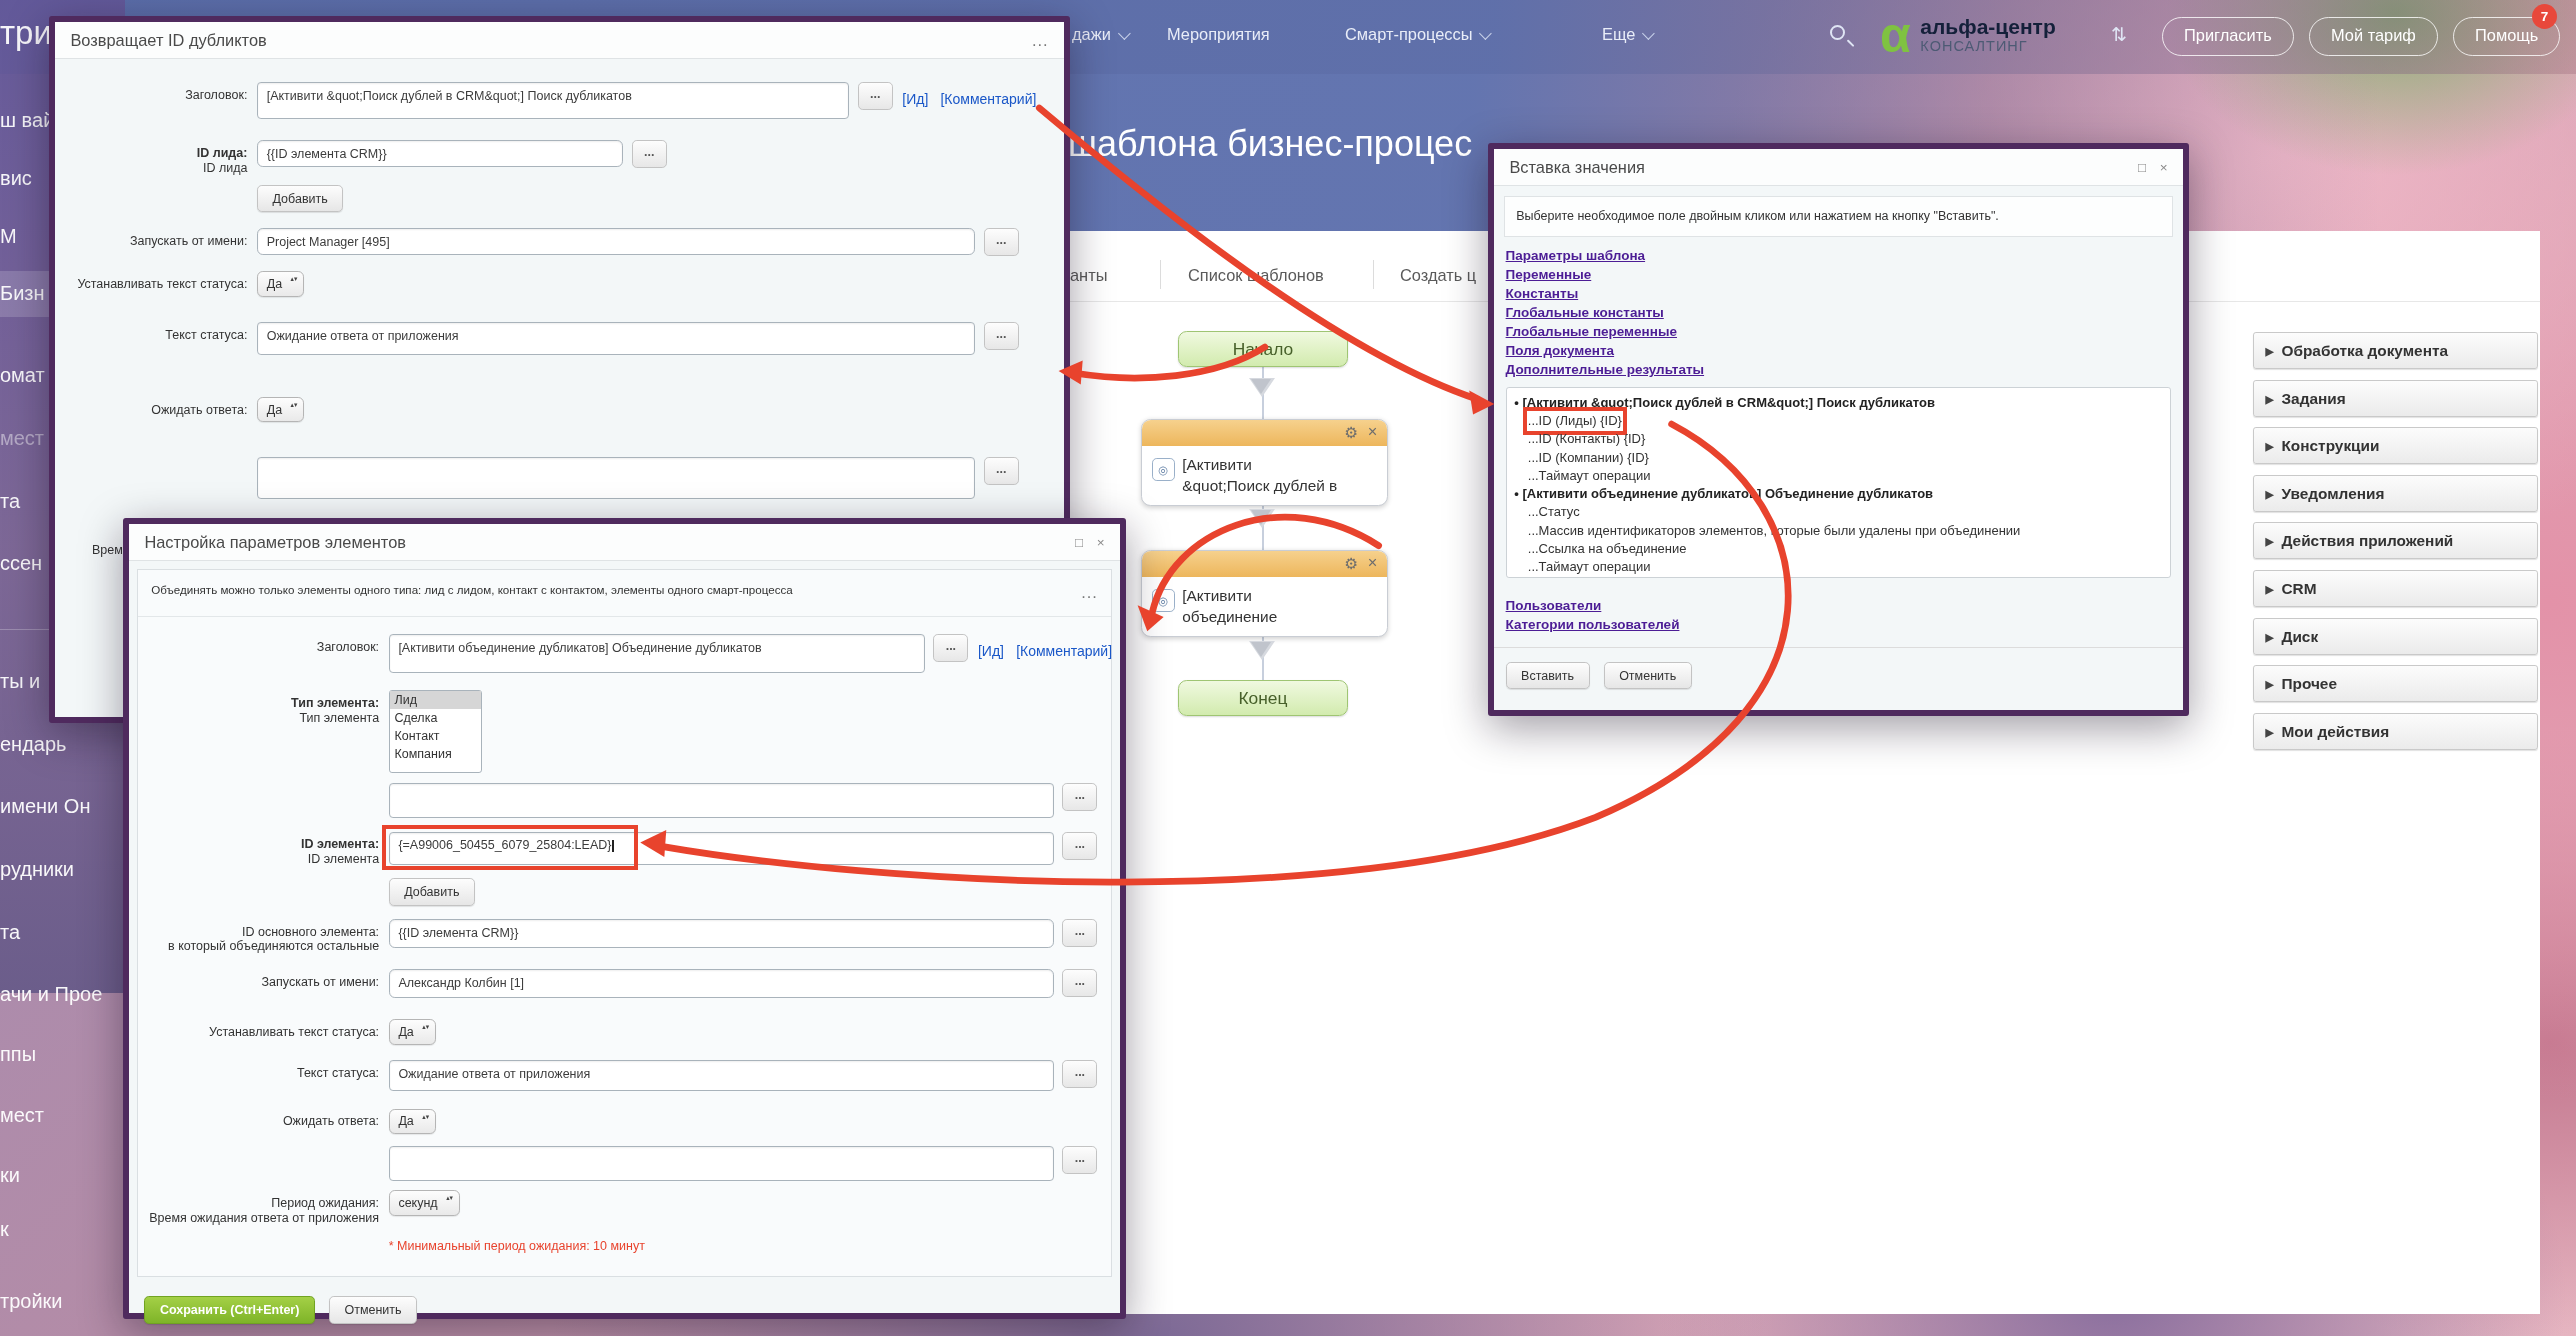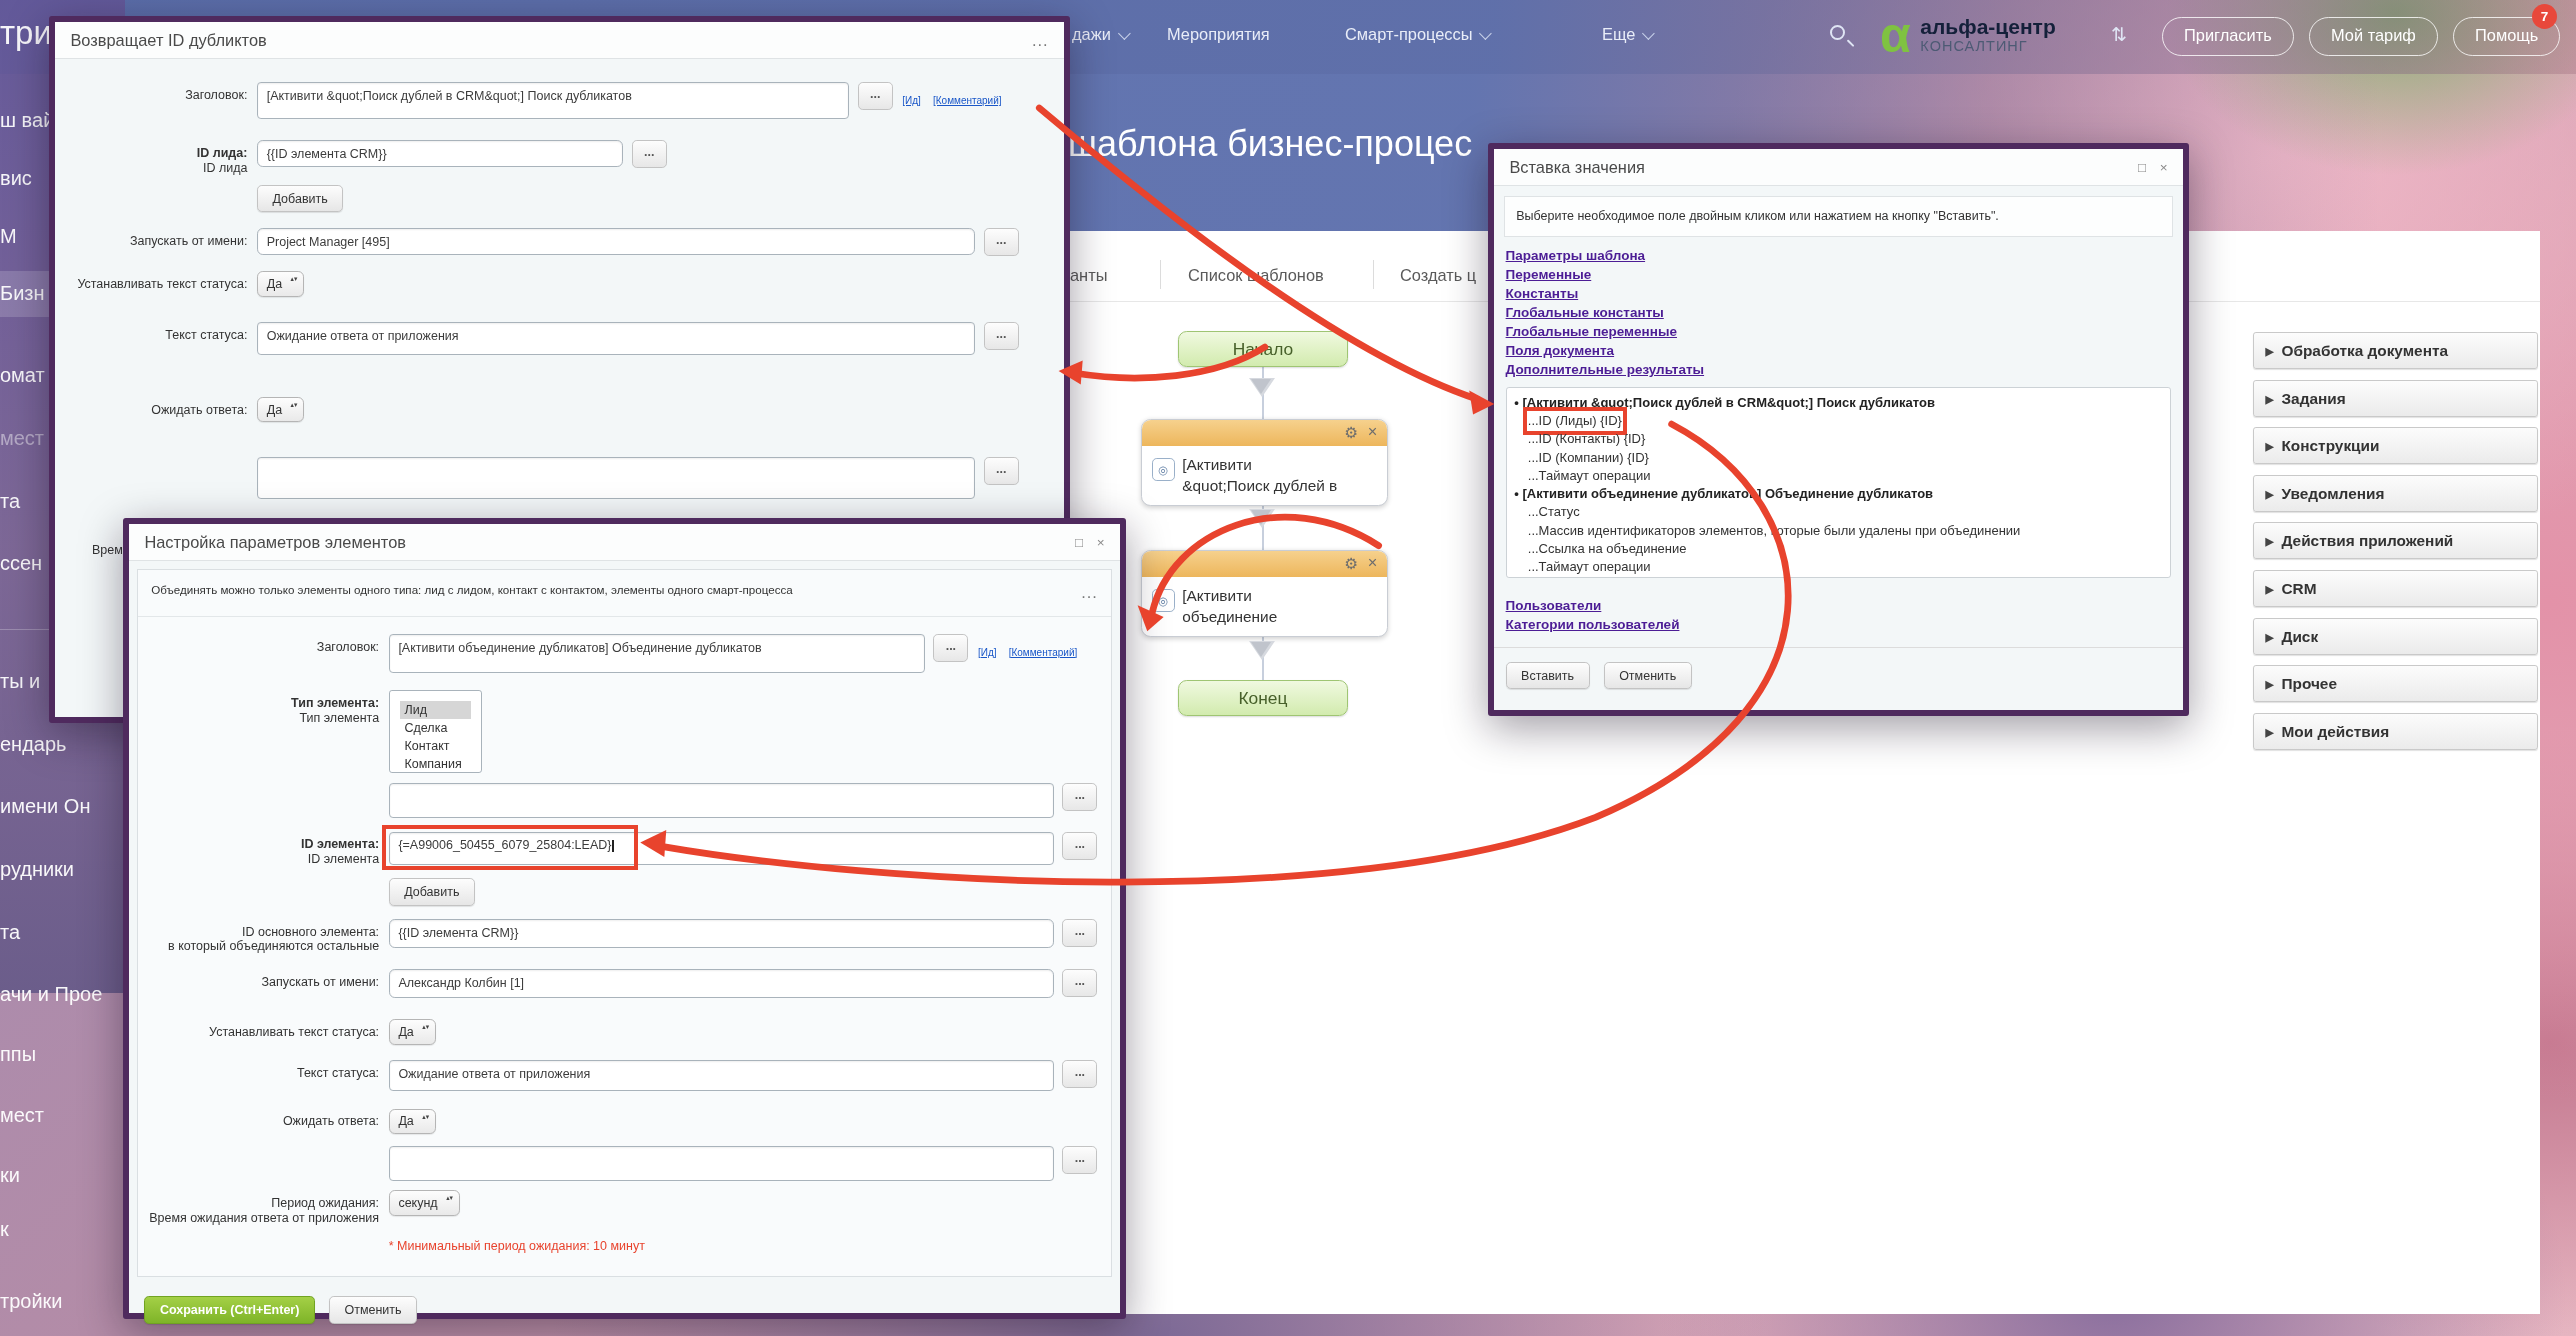--- a/index.html
+++ b/index.html
@@ -69,30 +69,30 @@
   .win-btn{font-size:13.5px;color:#8a8a8a;margin-left:13.5px;}
   .frow{display:flex;align-items:flex-start;}
   .flabel{text-align:right;padding-right:9.6px;padding-top:5.8px;font-size:12.5px;color:#333;flex:0 0 auto;line-height:14.5px;}
   .lb-b{font-weight:bold;}
   .ffield{display:flex;align-items:flex-start;}
   .inp{background:#fff;border:1px solid #a9b3bb;border-radius:5.8px;padding:5.8px 8.7px;font-size:12.5px;color:#3c3c3c;
     box-shadow:inset 0 1px 1.9px rgba(0,0,0,.07);white-space:nowrap;overflow:hidden;}
   .ta{border-radius:3.9px;}
   .dots{width:35px;height:28px;margin-left:8.7px;border:1px solid #c3c3c3;border-radius:4.8px;background:linear-gradient(#fdfdfd,#e7e7e7);
     font-size:12.5px;font-weight:bold;color:#555;text-align:center;line-height:23px;flex:0 0 auto;}
-  .blue-link{color:#1a57c8;text-decoration:underline;font-size:10px;}
+  .blue-link{color:#1a57c8;font-size:14px;}
   .hdr-links{margin:7.7px 0 0 9.6px;white-space:nowrap;}
   .btn{display:inline-block;padding:5.8px 14.5px;background:linear-gradient(#fdfdfd,#e6e6e6);border:1px solid #c3c3c3;border-radius:4.8px;
     font-size:12.5px;color:#333;box-shadow:0 1px 1px rgba(0,0,0,.1);}
   .btn-green{background:linear-gradient(#a4d046,#7eb428);border:1px solid #71a322;color:#fff;font-weight:bold;}
   .sel{position:relative;background:linear-gradient(#fdfdfd,#e9e9e9);border:1px solid #b5b5b5;border-radius:5.8px;
     padding:4.8px 21px 4.8px 8.7px;font-size:12.5px;color:#333;box-shadow:0 1px 1px rgba(0,0,0,.08);}
   .sel i{position:absolute;right:5.8px;top:3.9px;font-style:normal;font-size:6.7px;line-height:6.7px;color:#444;display:block;}
   .note-red{color:#e8432d;font-size:12.5px;}
-  .listbox{background:#fff;border:1px solid #a9b3bb;border-radius:2.9px;width:93px;padding:10px;}
+  .listbox{background:#fff;border:1px solid #a9b3bb;border-radius:2.9px;width:93px;padding:0;}
   .lopt{font-size:12.5px;color:#333;padding:1.9px 4.8px;}
   .lopt.selected{background:#d6d6d6;}
   .info-row{border-bottom:1px solid #e3e7e9;padding:13.5px 13.5px;display:flex;font-size:11.6px;color:#333;}
   .d2box{margin:7.7px;background:#f9fbfc;border:1px solid #dadfe2;}
   .red-frame{position:absolute;left:-6.7px;top:-6.7px;width:256px;height:45px;border:4.8px solid #e8432d;z-index:3;}
   .caret-bar{display:inline-block;width:1.9px;height:12.5px;background:#222;vertical-align:middle;margin-left:1px;}
   
   .d3-instr{margin:9.6px;background:#fdfefe;border:1px solid #dfe3e5;padding:12.5px 11.6px;font-size:12.5px;color:#333;}
   .d3-links{margin:5.8px 11.6px 0 11.6px;}
   .d3-link{display:block;font-size:13.5px;font-weight:bold;line-height:19px;color:#4c1d95;text-decoration:underline;}

